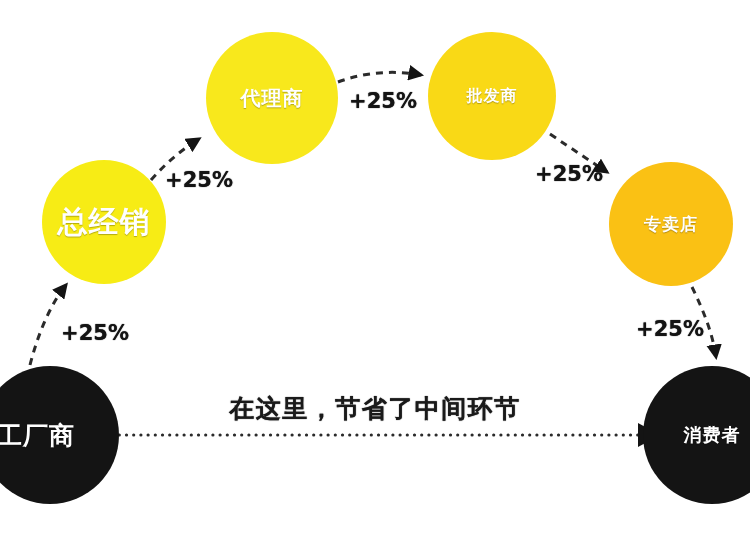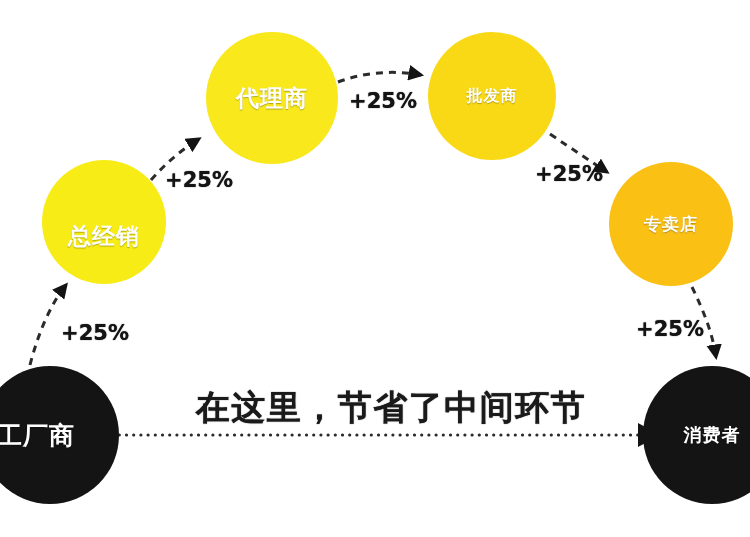--- a/index.html
+++ b/index.html
@@ -46,27 +46,26 @@
     white-space: nowrap;
     transform: translate(-50%, -50%);
     text-shadow: 0 0 1px #141414;
     pointer-events: none;
     text-align: center;
   }
   .center-line {
     position: absolute;
     color: #1a1a1a;
     font-weight: bold;
-    font-size: 34px;
+    font-size: 25px;
     letter-spacing: 1.5px;
     white-space: nowrap;
     transform: translate(-50%, -50%);
     text-shadow: 0 0 1px #1a1a1a;
     pointer-events: none;
-    margin-left: 16px;
   }
 </style>
 </head>
 <body>
 
 <div id="diagram-root">
 
   <svg id="diagram-svg" viewBox="0 0 750 537">
     <defs>
       <marker id="arrow-head" viewBox="0 0 10 10" refX="8" refY="5" markerWidth="5.2" markerHeight="5.2" orient="auto-start-reverse" markerUnits="strokeWidth">
@@ -87,22 +86,22 @@
         <circle cx="104" cy="222" r="62" fill="#F7EC15"></circle>
         <circle cx="272" cy="98" r="66" fill="#F8E81C"></circle>
         <circle cx="492" cy="96" r="64" fill="#F9D916"></circle>
         <circle cx="671" cy="224" r="62" fill="#FAC114"></circle>
         <circle cx="712" cy="435" r="69" fill="#141414"></circle>
       </g>
   </svg>
 
   <div id="labels-layer">
       <div class="node-label light" style="left: 36px; top: 435px; font-size: 25px; color: rgb(255, 255, 255);">工厂商</div>
-      <div class="node-label light" style="left: 104px; top: 236px; font-size: 23px; color: rgb(255, 255, 255);">总经销</div>
-      <div class="node-label light" style="left: 272px; top: 98px; font-size: 23px; color: rgb(255, 255, 255);">代理商</div>
+      <div class="node-label light" style="left: 104px; top: 222px; font-size: 30px; color: rgb(255, 255, 255);">总经销</div>
+      <div class="node-label light" style="left: 272px; top: 98px; font-size: 20px; color: rgb(255, 255, 255);">代理商</div>
       <div class="node-label light" style="left: 492px; top: 96px; font-size: 16px; color: rgb(255, 255, 255);">批发商</div>
       <div class="node-label light" style="left: 671px; top: 224px; font-size: 17px; color: rgb(255, 255, 255);">专卖店</div>
       <div class="node-label light" style="left: 712px; top: 435px; font-size: 18px; color: rgb(255, 255, 255);">消费者</div>
       <div class="edge-label" style="left: 95px; top: 333px;">+25%</div>
       <div class="edge-label" style="left: 199px; top: 180px;">+25%</div>
       <div class="edge-label" style="left: 383px; top: 101px;">+25%</div>
       <div class="edge-label" style="left: 569px; top: 174px;">+25%</div>
       <div class="edge-label" style="left: 670px; top: 329px;">+25%</div>
     </div>
 

